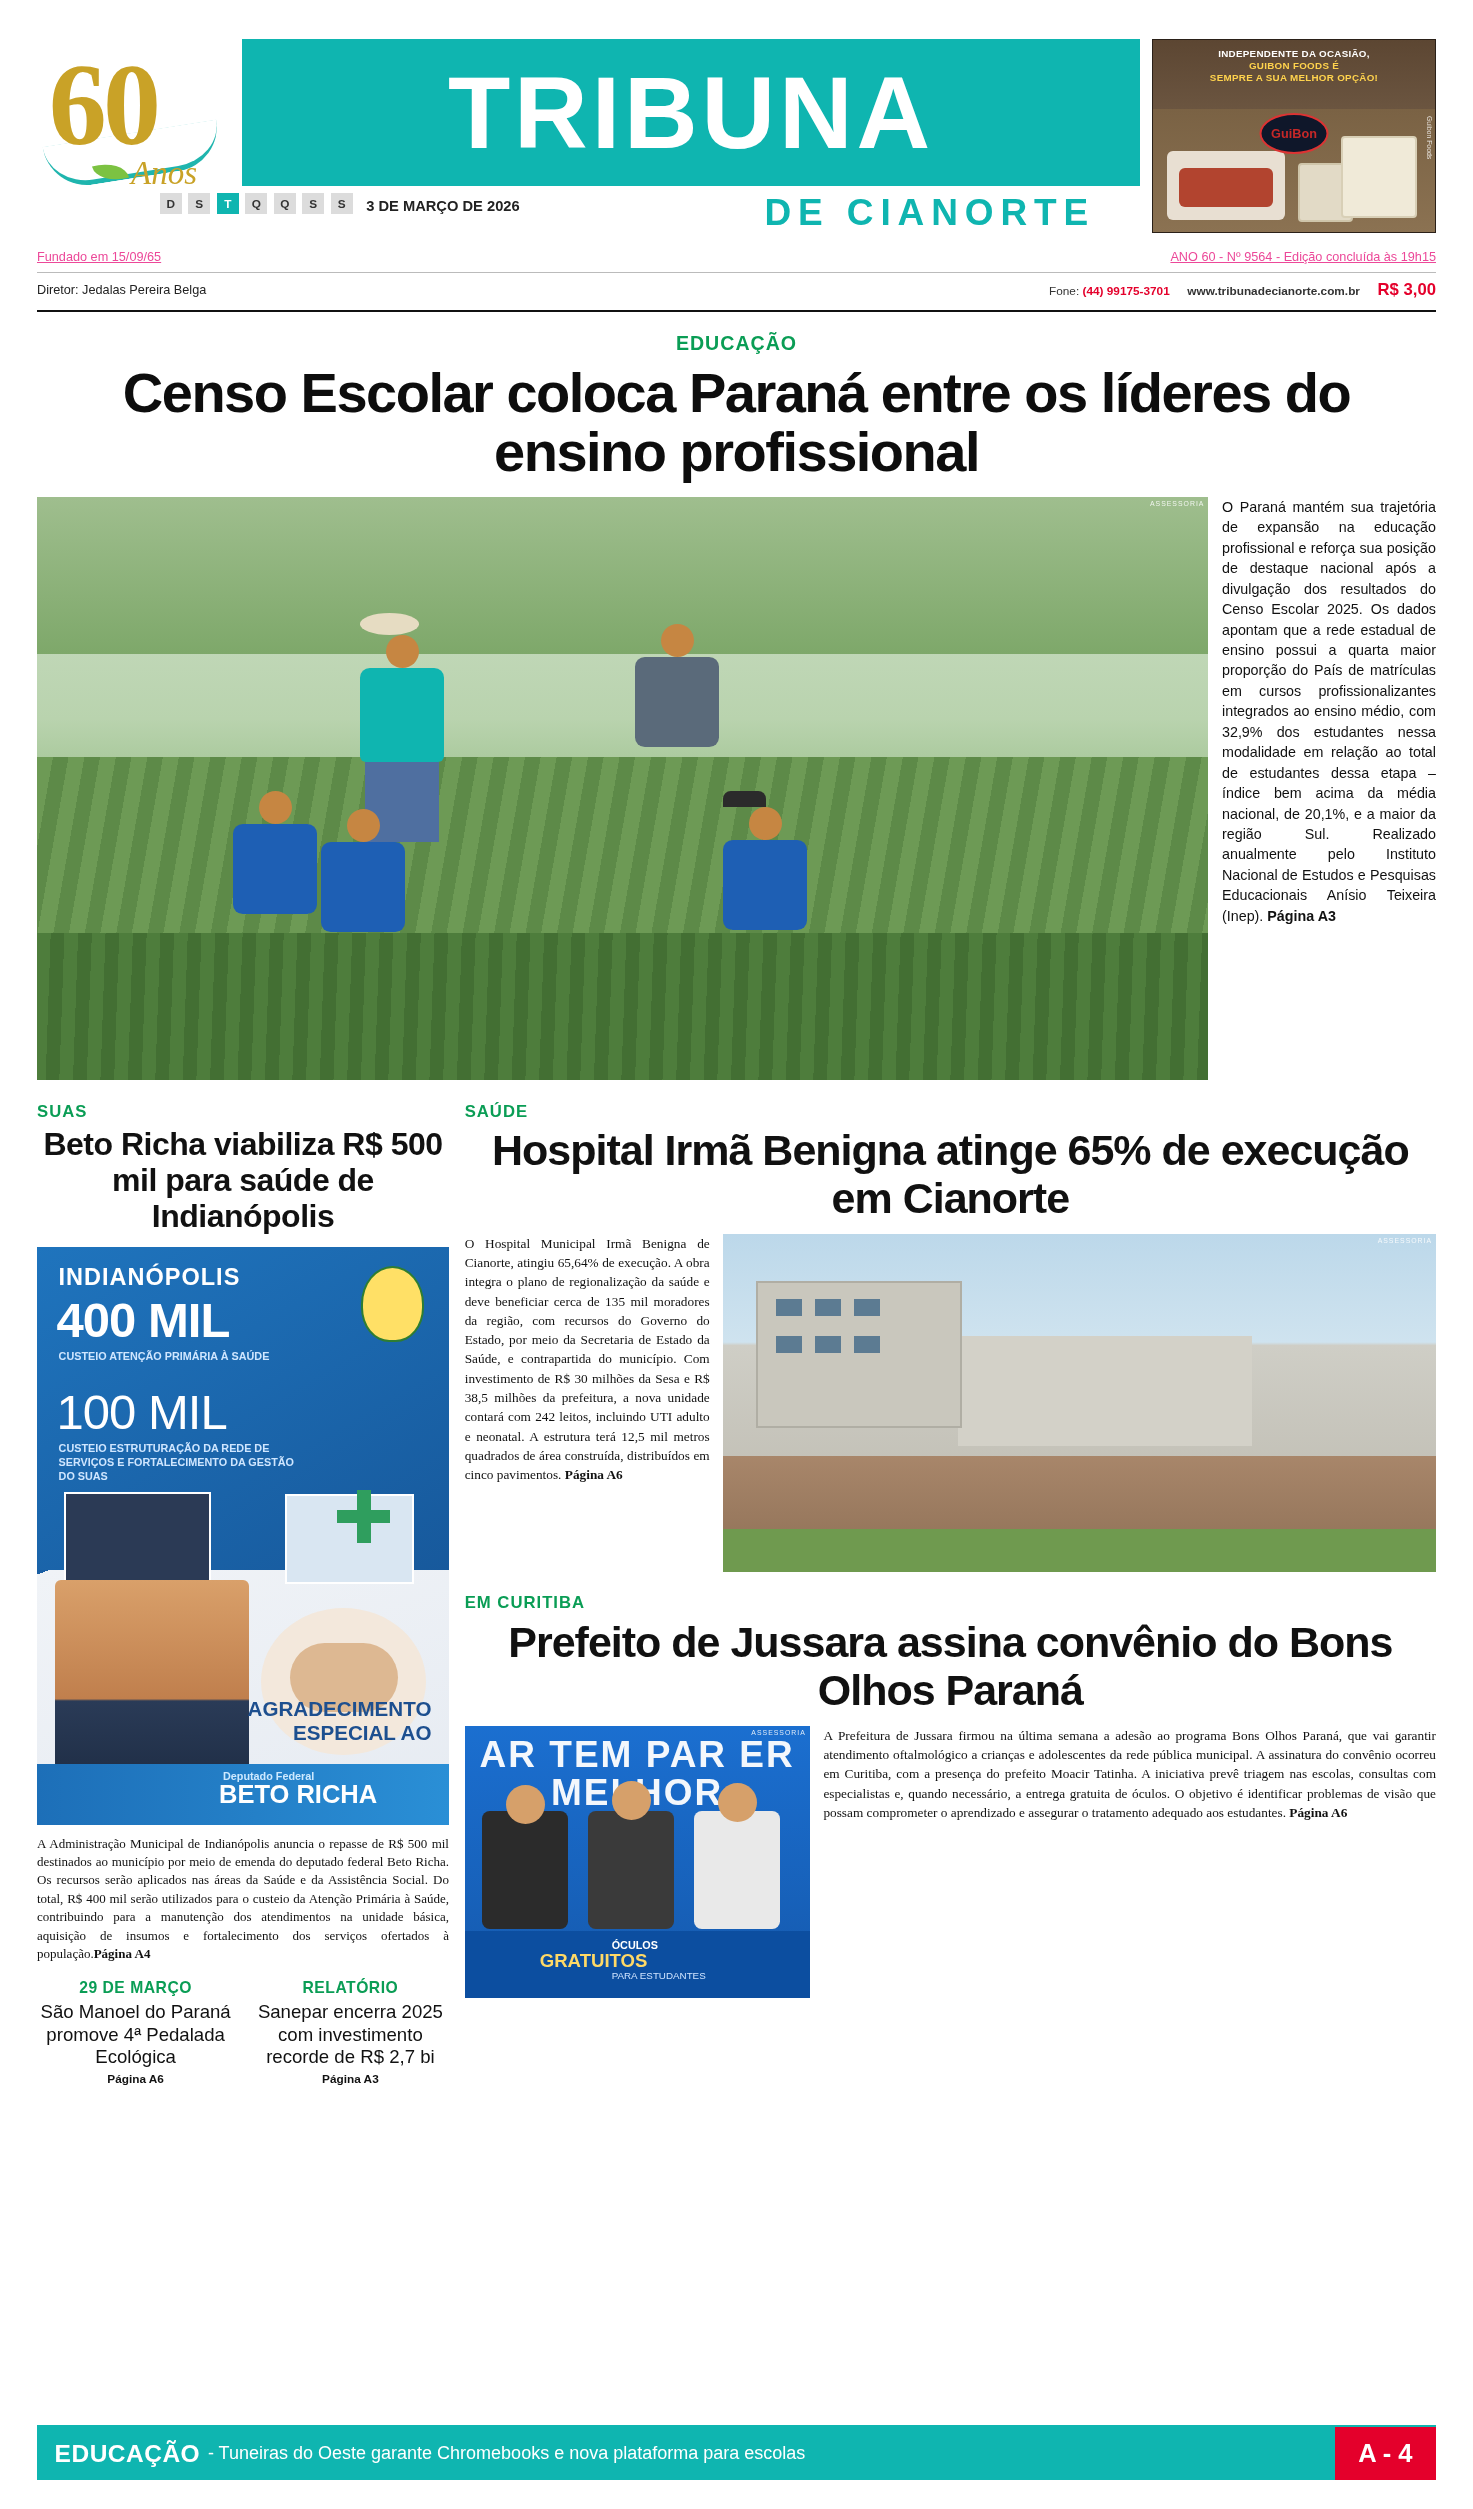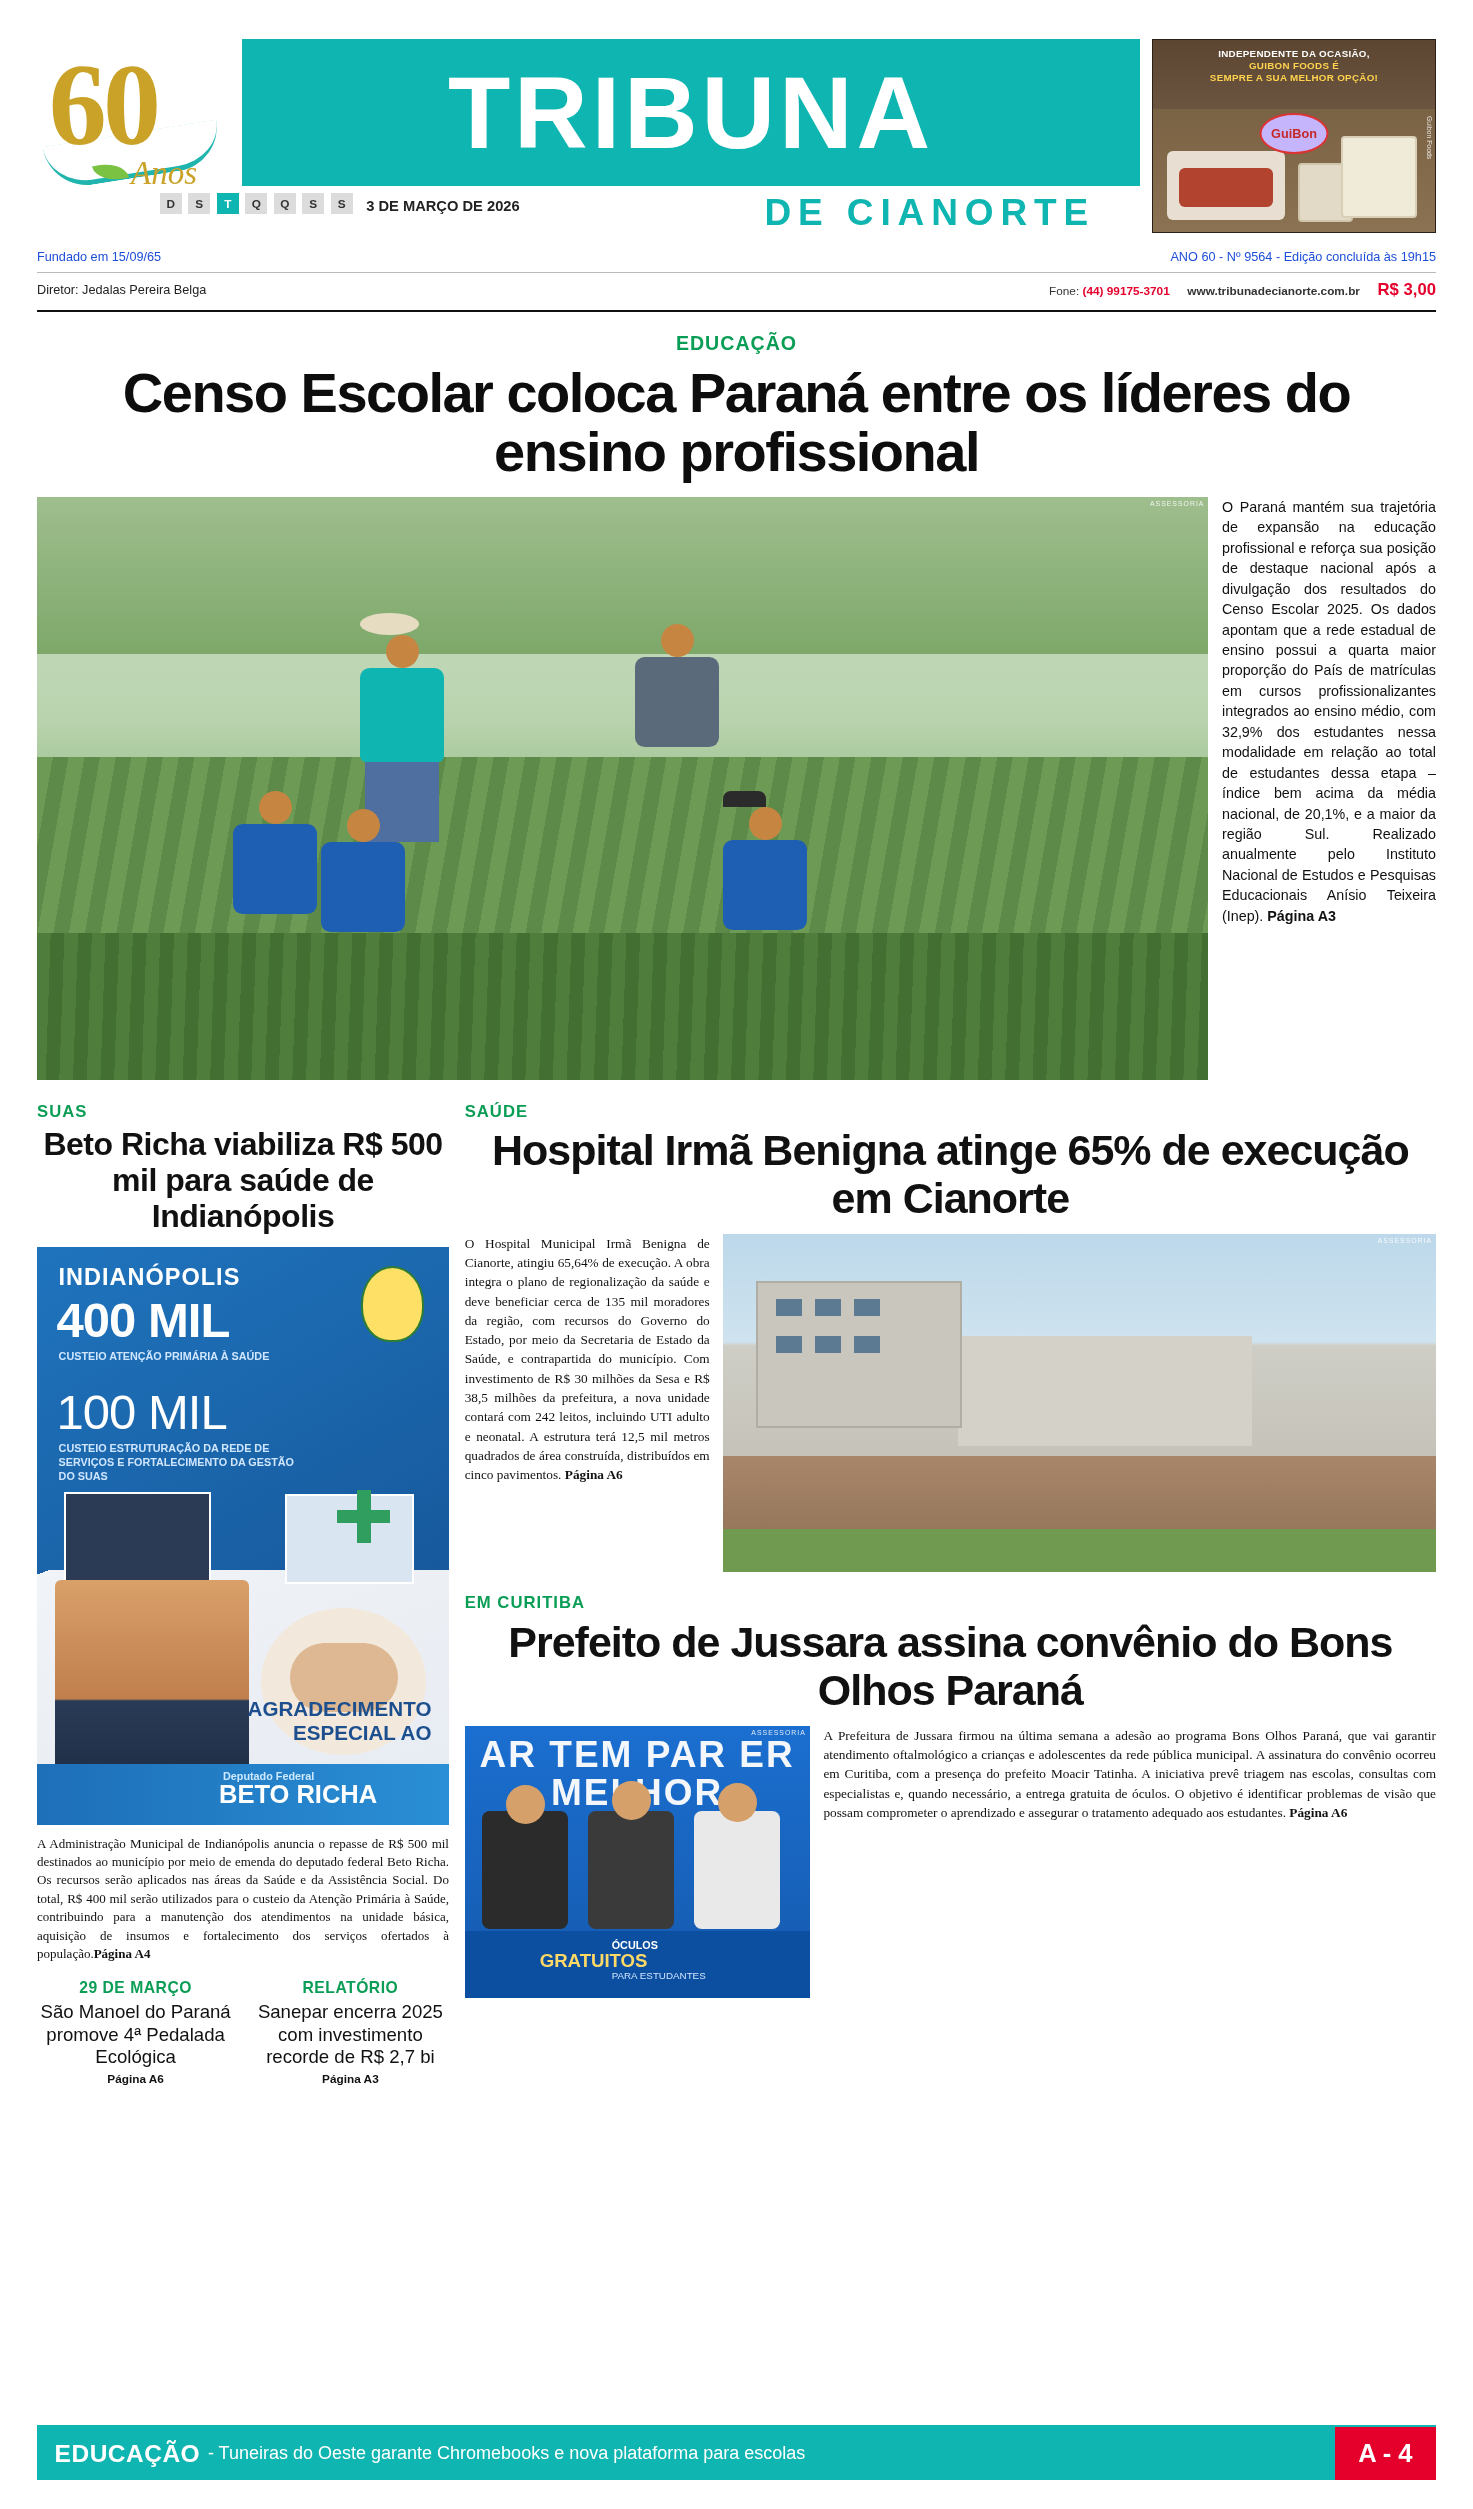--- a/index.html
+++ b/index.html
@@ -83,21 +83,21 @@
   .adbox .pack1 {
     position:absolute; right:17.6px; bottom:13.7px; width:76px; height:82px;
     background:#f0ead8; border:2px solid #d8cfb6; border-radius:3.9px;
   }
   .adbox .pack2 {
     position:absolute; right:82px; bottom:9.8px; width:55px; height:59px;
     background:#e2dac6; border:2px solid #cfc5aa; border-radius:3.9px;
   }
   .adbox .logo {
     position:absolute; left:50%; transform:translateX(-50%); top:73px;
-    width:69px; height:41px; background:#c4b5fd; border-radius:50%;
+    width:69px; height:41px; background:#0f172a; border-radius:50%;
     border:2.9px solid #d33; display:flex; align-items:center; justify-content:center;
     font-size:12.7px; font-weight:700; color:#c62828;
   }
   .adbox .side {
     position:absolute; right:2px; top:76px; writing-mode:vertical-rl;
     color:#fff; font-size:6.9px; opacity:.8;
   }
 
   
   .dateline { display:flex; align-items:flex-end; margin-top:-41px; padding-left:123px; }
@@ -106,21 +106,21 @@
     width:21.6px; height:21.6px; background:#dcdcdc; color:#333;
     font-size:11.8px; font-weight:700; display:flex;
     align-items:center; justify-content:center;
   }
   .dsq span.act { background:#0fb5b0; color:#fff; }
   .date { font-size:14.7px; font-weight:700; color:#222; margin-left:13.7px; }
 
   .fundado-row {
     display:flex; justify-content:space-between; align-items:flex-end;
     border-bottom:1px solid #bbb; padding:9.8px 0 7.8px; margin-top:25.5px;
-    font-size:12.7px; color:#1d4ed8;
+    font-size:12.7px; color:#ec4899;text-decoration:underline;
   }
   .diretor-row {
     display:flex; justify-content:space-between; align-items:center;
     padding:7.8px 0 9.8px; border-bottom:2px solid #111;
     font-size:12.7px; color:#222;
   }
   .diretor-row .right { display:flex; align-items:baseline; gap:17.6px; }
   .fone { font-size:11.8px; color:#333; }
   .fone b { color:#e4002b; }
   .site { font-size:11.8px; font-weight:700; color:#333; }

